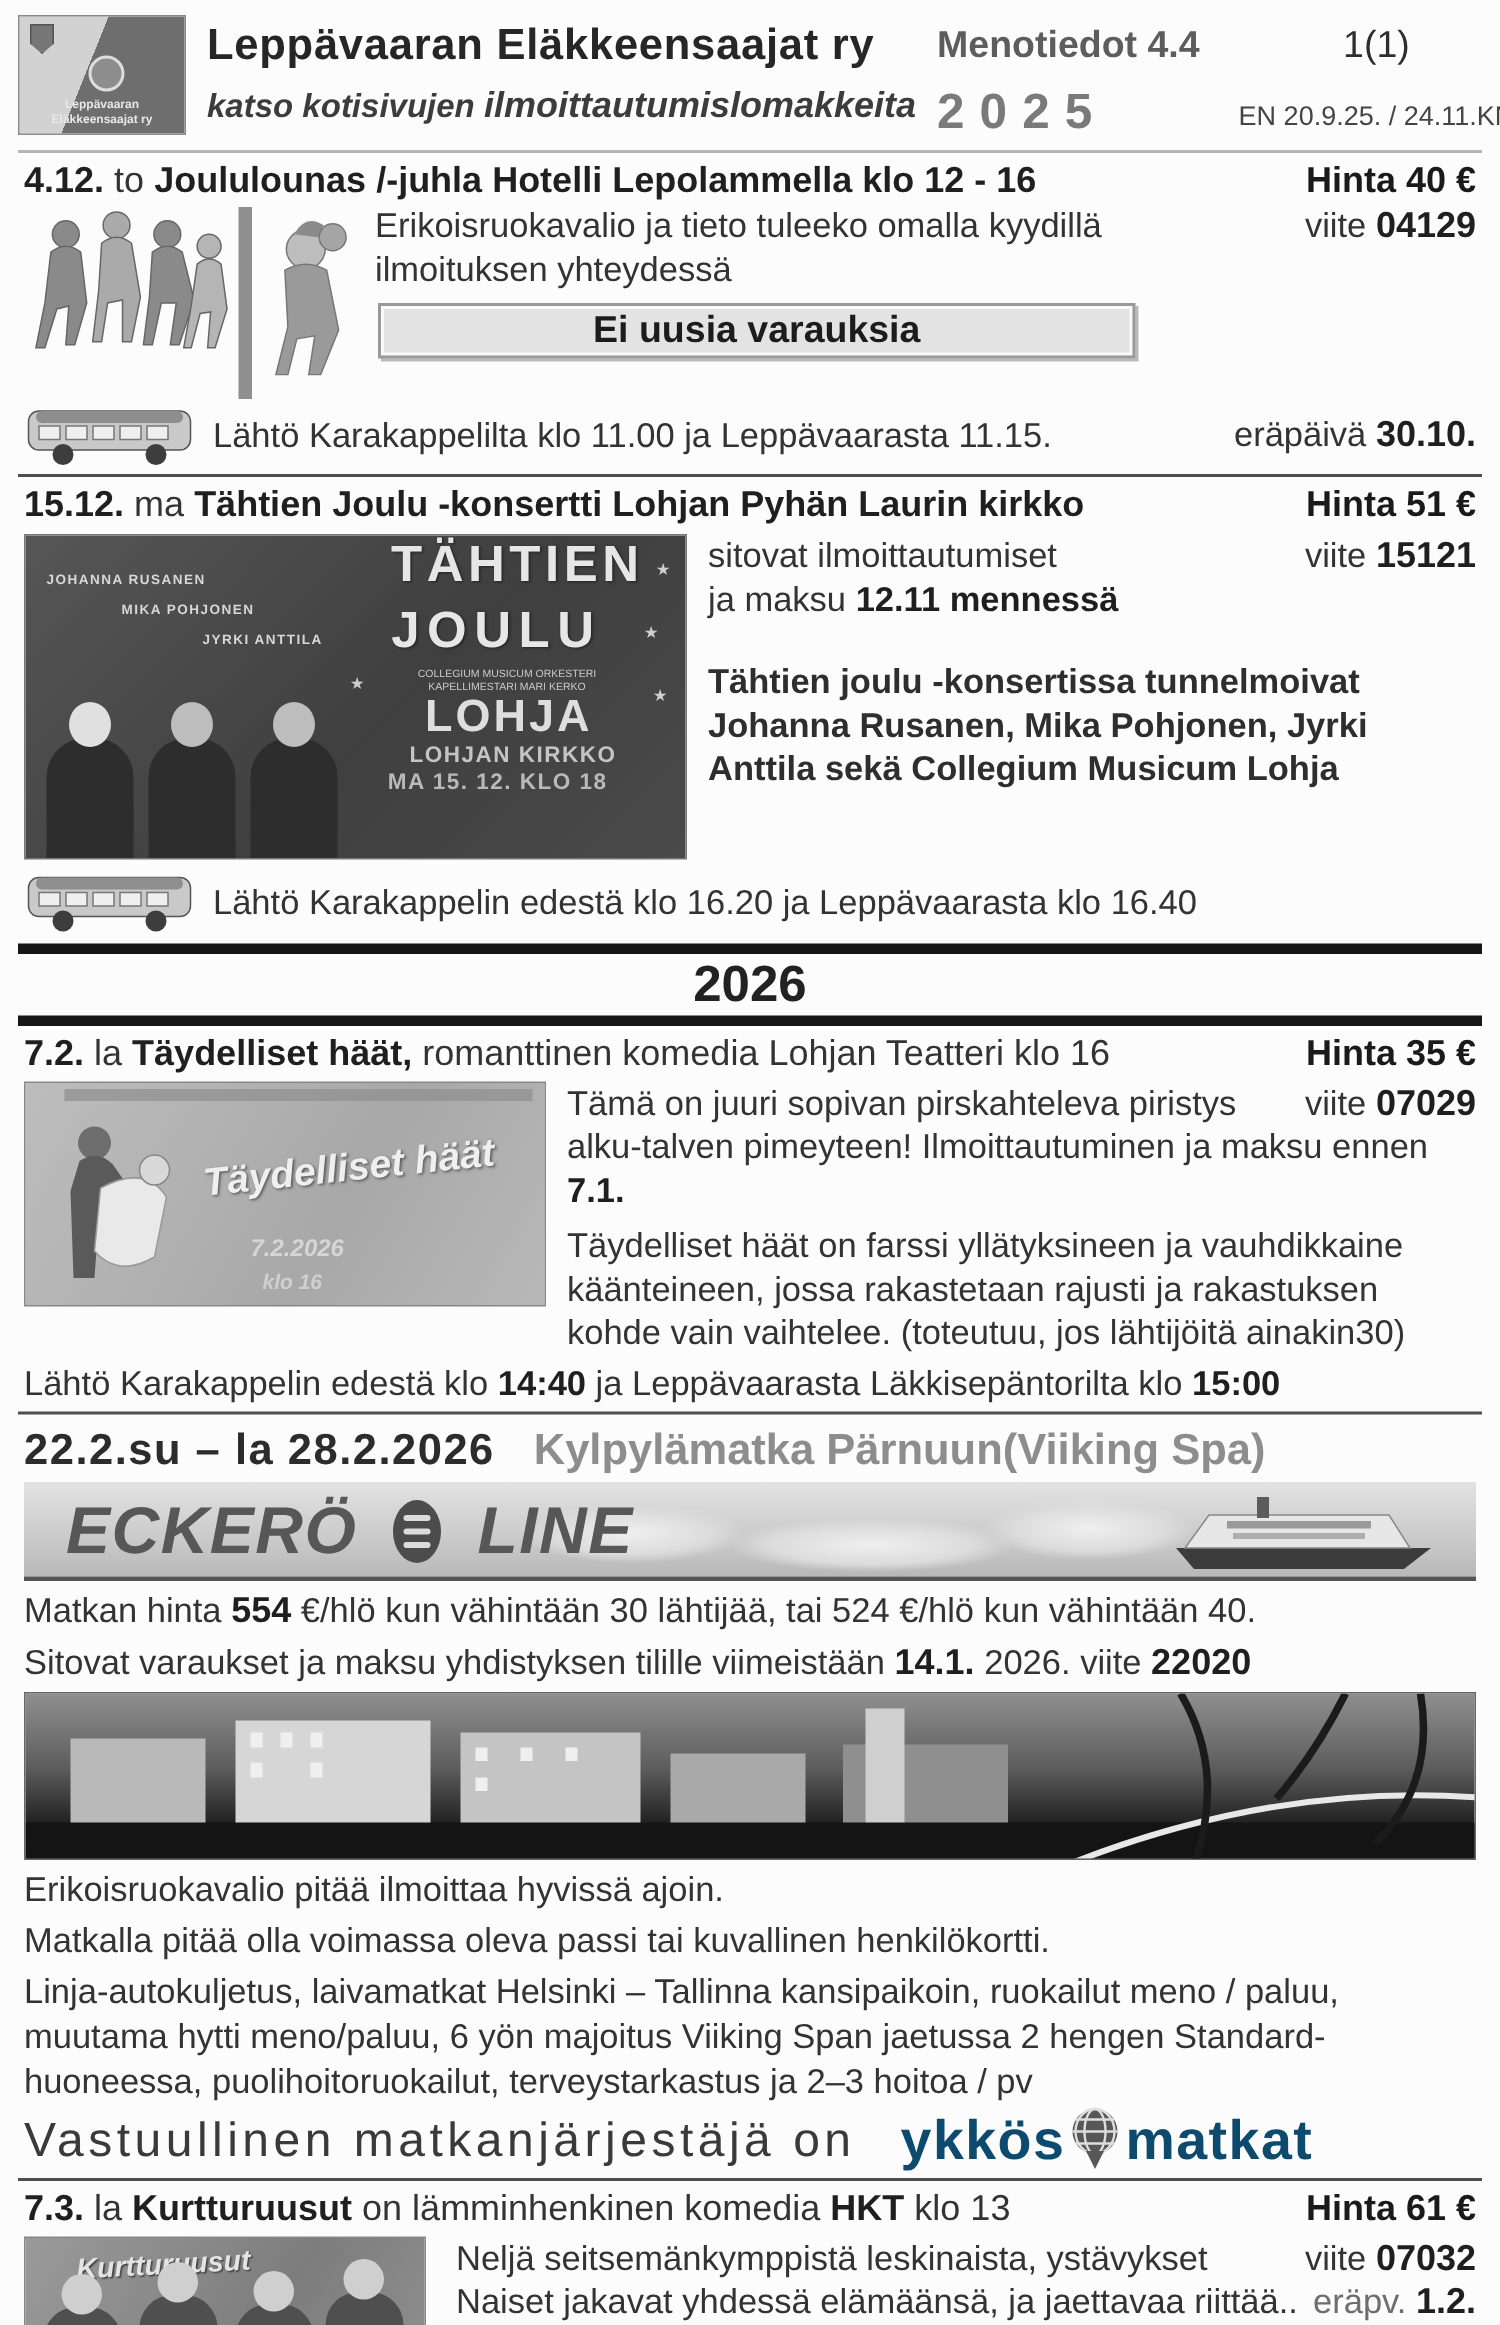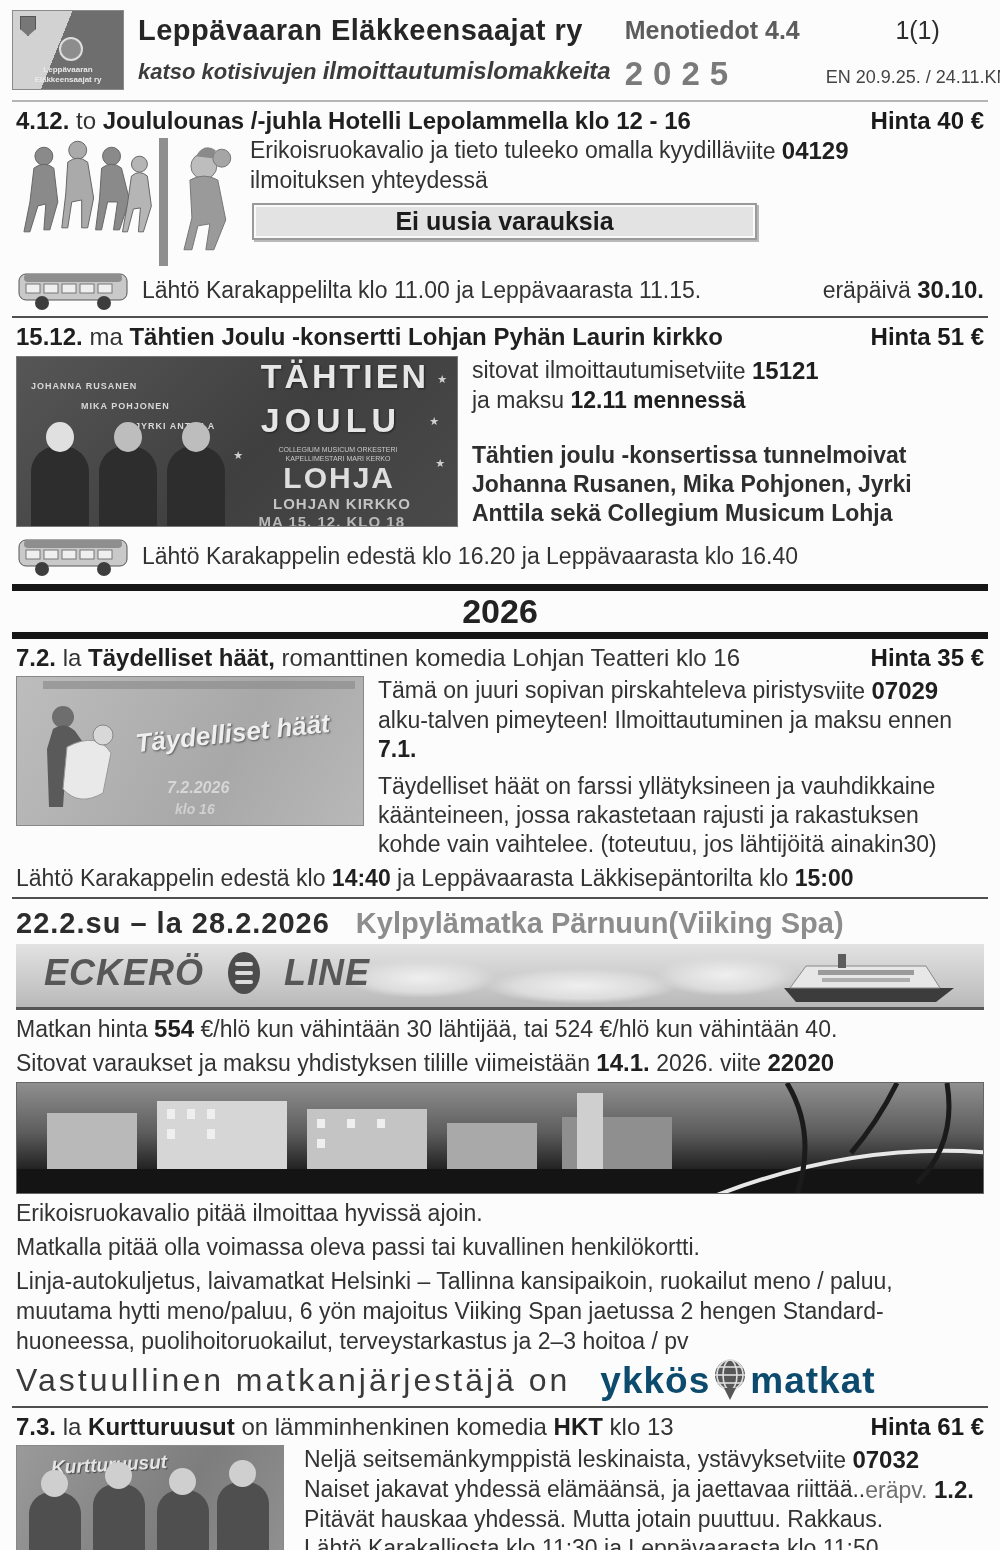--- a/index.html
+++ b/index.html
@@ -28,37 +28,37 @@
   .revision { font-size:18px; color:#444; margin-top:22px; }
   .hdr-rule { border-top:2px solid #b5b5b5; margin:2px 0 0 0; }
 
   
   .event { padding:4px 4px 4px 4px; border-top:2px solid #4f4f4f; }
   .event.first { border-top:none; }
   .ehead { display:flex; justify-content:space-between; align-items:baseline; font-size:24px; line-height:30px;}
   .b { font-weight:bold; color:#1f1f1f; }
   .price { font-weight:bold; color:#1a1a1a; white-space:nowrap; }
   .cols { display:flex; }
-  .tline { display:flex; font-size:23px; line-height:29px; }
+  .tline { display:flex; justify-content:space-between; font-size:23px; line-height:29px; }
   .ref { font-size:23px; white-space:nowrap; }
   .ref .b { font-size:24px; }
   .desc { font-size:23px; line-height:29px; }
   svg { display:block; }
 
   
   .art-col { width:222px; flex:0 0 auto; display:flex; gap:6px; }
   .vbar { width:9px; height:128px; background:#8f8f8f; margin-top:2px; }
   .notice-box { width:505px; margin:8px 0 2px 2px; background:#e3e3e3; border:2px solid #9a9a9a;
         box-shadow:inset 0 0 0 2px #fafafa, 2px 2px 0 #b9b9b9; text-align:center;
         font-weight:bold; font-size:25px; color:#1c1c1c; padding:2px 0; }
   .depart-row { display:flex; align-items:center; gap:10px; font-size:23px; margin-top:2px; }
   .depart-row .due { margin-left:auto; white-space:nowrap; }
 
   
-  .poster-tj { width:442px; height:171px; flex:0 0 auto; position:relative; overflow:hidden;
+  .poster-tj { width:442px; height:217px; flex:0 0 auto; position:relative; overflow:hidden;
         background:linear-gradient(135deg,#565656,#3f3f3f 55%,#4a4a4a); border:1px solid #777; }
   .poster-tj .nm { position:absolute; color:#d8d8d8; font-size:9px; font-weight:bold; letter-spacing:1px;}
   .poster-tj .t1 { position:absolute; top:0; right:28px; color:#e6e6e6; font-size:34px; font-weight:bold; letter-spacing:3px; text-shadow:1px 1px 2px #222;}
   .poster-tj .t2 { position:absolute; top:44px; right:56px; color:#e6e6e6; font-size:34px; font-weight:bold; letter-spacing:5px; text-shadow:1px 1px 2px #222;}
   .poster-tj .orch { position:absolute; top:88px; right:34px; color:#c9c9c9; font-size:7px; text-align:center; line-height:9px; width:170px;}
   .poster-tj .city { position:absolute; top:104px; right:62px; color:#dedede; font-size:30px; font-weight:bold; letter-spacing:2px;}
   .poster-tj .ven { position:absolute; top:138px; right:46px; color:#c4c4c4; font-size:15px; font-weight:bold; letter-spacing:1px;}
   .poster-tj .dt  { position:absolute; top:156px; right:52px; color:#b9b9b9; font-size:15px; font-weight:bold; letter-spacing:1px;text-align:right;}
   .star { position:absolute; color:#cfcfcf; font-size:11px; }
   .star::before { content:"★"; }
@@ -85,21 +85,21 @@
   .dep-line { font-size:23px; line-height:30px; margin-top:4px; }
 
   
   .spa-head { display:flex; gap:26px; align-items:baseline; margin-top:4px; white-space:nowrap;}
   .spa-head .dates { font-size:29px; font-weight:bold; color:#2c2c2c; letter-spacing:1px;}
   .spa-head .dest { font-size:29px; font-weight:bold; color:#8d8d8d; }
   .banner { height:66px; margin-top:4px; position:relative; overflow:hidden; border-bottom:3px solid #555;
         background:linear-gradient(#e2e2e2,#c6c6c6 70%,#b8b8b8);}
   .banner .cloud { position:absolute; background:radial-gradient(closest-side,#efefef,#dcdcdc 70%,transparent); border-radius:50%;}
   .brand { position:absolute; left:28px; top:8px; display:flex; align-items:center; gap:24px;
-        font-style:italic; font-weight:bold; font-size:36px; color:#575757; letter-spacing:1px;}
+        font-style:italic; font-weight:bold; font-size:44px; color:#575757; letter-spacing:1px;}
   .brand .oval { width:32px; height:42px; border-radius:50%; background:#4c4c4c; position:relative; }
   .brand .oval i { position:absolute; left:7px; width:18px; height:4px; background:#dcdcdc; border-radius:2px; display:block;}
   .brand .oval i:nth-child(1){ top:10px;} .brand .oval i:nth-child(2){ top:19px;} .brand .oval i:nth-child(3){ top:28px;}
   .ship { position:absolute; right:16px; top:6px; }
   .spa-text { font-size:23px; line-height:30px; margin-top:4px; }
   .night-photo { height:112px; margin-top:4px; position:relative; overflow:hidden;
         background:linear-gradient(#8f8f8f,#5d5d5d 45%,#1f1f1f 80%,#111); border:1px solid #666;}
   .organizer { display:flex; align-items:center; gap:30px; margin-top:2px; }
   .organizer .lead { font-size:32px; color:#3a3a3a; letter-spacing:3px; }
   .agency { display:flex; align-items:flex-end; font-size:37px; font-weight:bold; color:#0c4a6e; letter-spacing:1px;}

